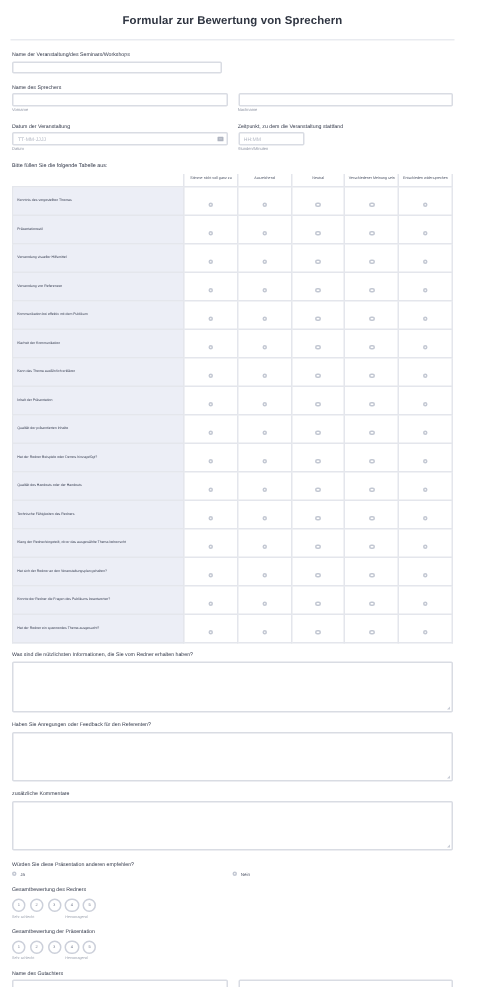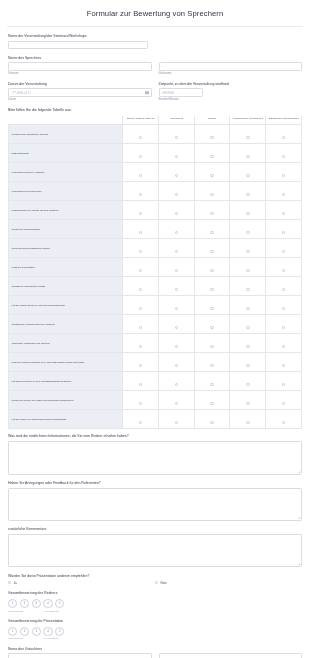--- a/index.html
+++ b/index.html
@@ -9,21 +9,21 @@
     background: #ffffff;
     font-family: "Liberation Sans", sans-serif;
     color: #2c3345;
     overflow: hidden;
   }
   .page { width: 310px; height: 658px; position: relative; background: #fff; }
 
   .form-title {
     text-align: center;
     font-size: 7.6px;
-    font-weight: 400;
+    font-weight: 700;
     color: #2e3440;
     padding: 9px 0 8px 0;
     letter-spacing: 0.1px;
   }
   .title-rule { height: 1px; background: #e9ebf0; margin: 0 7px; }
 
   .body { padding: 7px 8px 0 8px; }
 
   .field-label {
     font-size: 3.5px;

